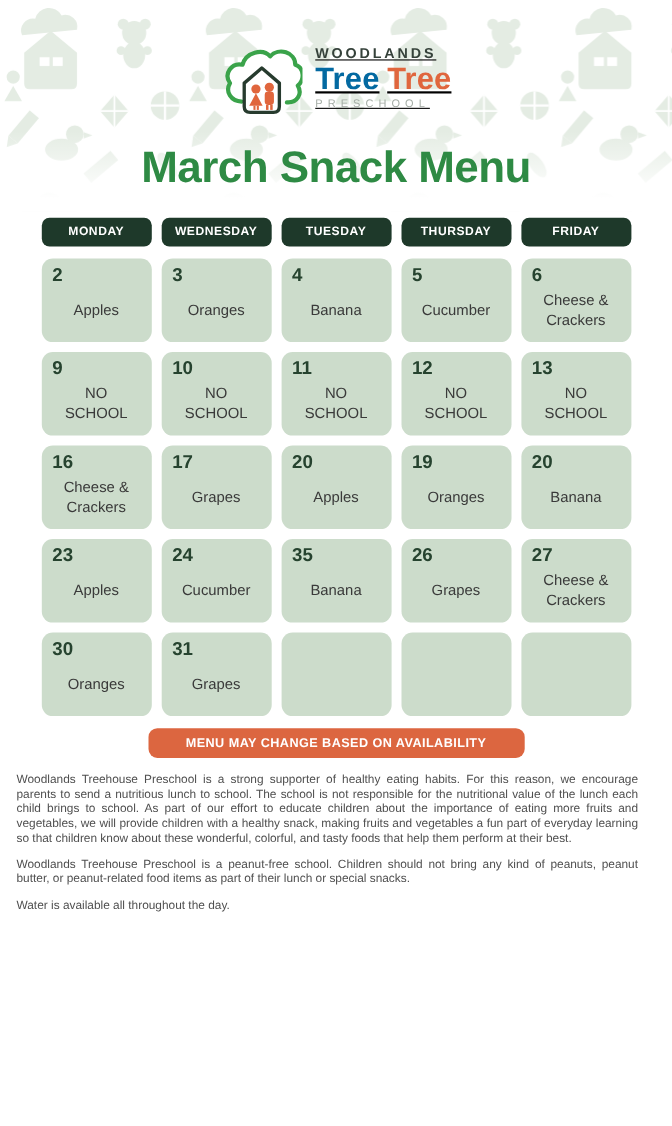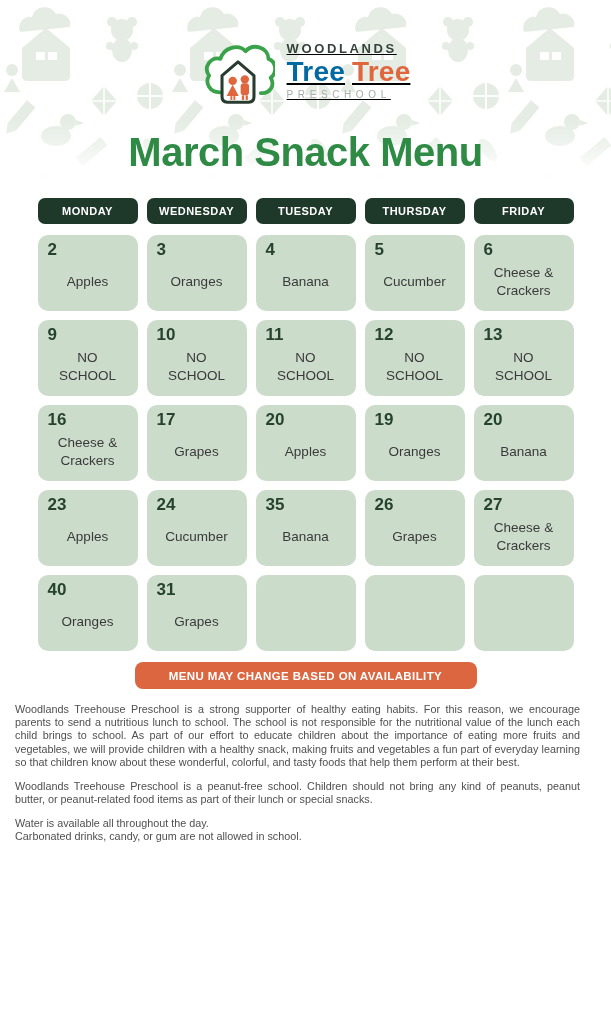--- a/index.html
+++ b/index.html
@@ -264,21 +264,21 @@
           <div class="cell-date">26</div>
           <div class="cell-snack">Grapes</div>
         </div>
       <div class="cell">
           <div class="cell-date">27</div>
           <div class="cell-snack">Cheese &amp;
 Crackers</div>
         </div>
 
       <div class="cell">
-          <div class="cell-date">40</div>
+          <div class="cell-date">30</div>
           <div class="cell-snack">Oranges</div>
         </div>
       <div class="cell">
           <div class="cell-date">31</div>
           <div class="cell-snack">Grapes</div>
         </div>
       <div class="cell">
           <div class="cell-date"></div>
           <div class="cell-snack"></div>
         </div>
@@ -293,17 +293,16 @@
     </div>
   </section>
 
   <div class="banner">MENU MAY CHANGE BASED ON AVAILABILITY</div>
 
   <section class="notes">
     <p class="justified">Woodlands Treehouse Preschool is a strong supporter of healthy eating habits. For this reason, we encourage parents to send a nutritious lunch to school. The school is not responsible for the nutritional value of the lunch each child brings to school. As part of our effort to educate children about the importance of eating more fruits and vegetables, we will provide children with a healthy snack, making fruits and vegetables a fun part of everyday learning so that children know about these wonderful, colorful, and tasty foods that help them perform at their best.</p>
     <p class="justified">Woodlands Treehouse Preschool is a peanut-free school. Children should not bring any kind of peanuts, peanut butter, or peanut-related food items as part of their lunch or special snacks.</p>
     <div class="line-group">
       <p class="line">Water is available all throughout the day.</p>
-      <p class="line">Carbonated drinks, candy, or gum are not allowed in school.</p>
     </div>
   </section>
 
 </div>
 
 </body></html>

